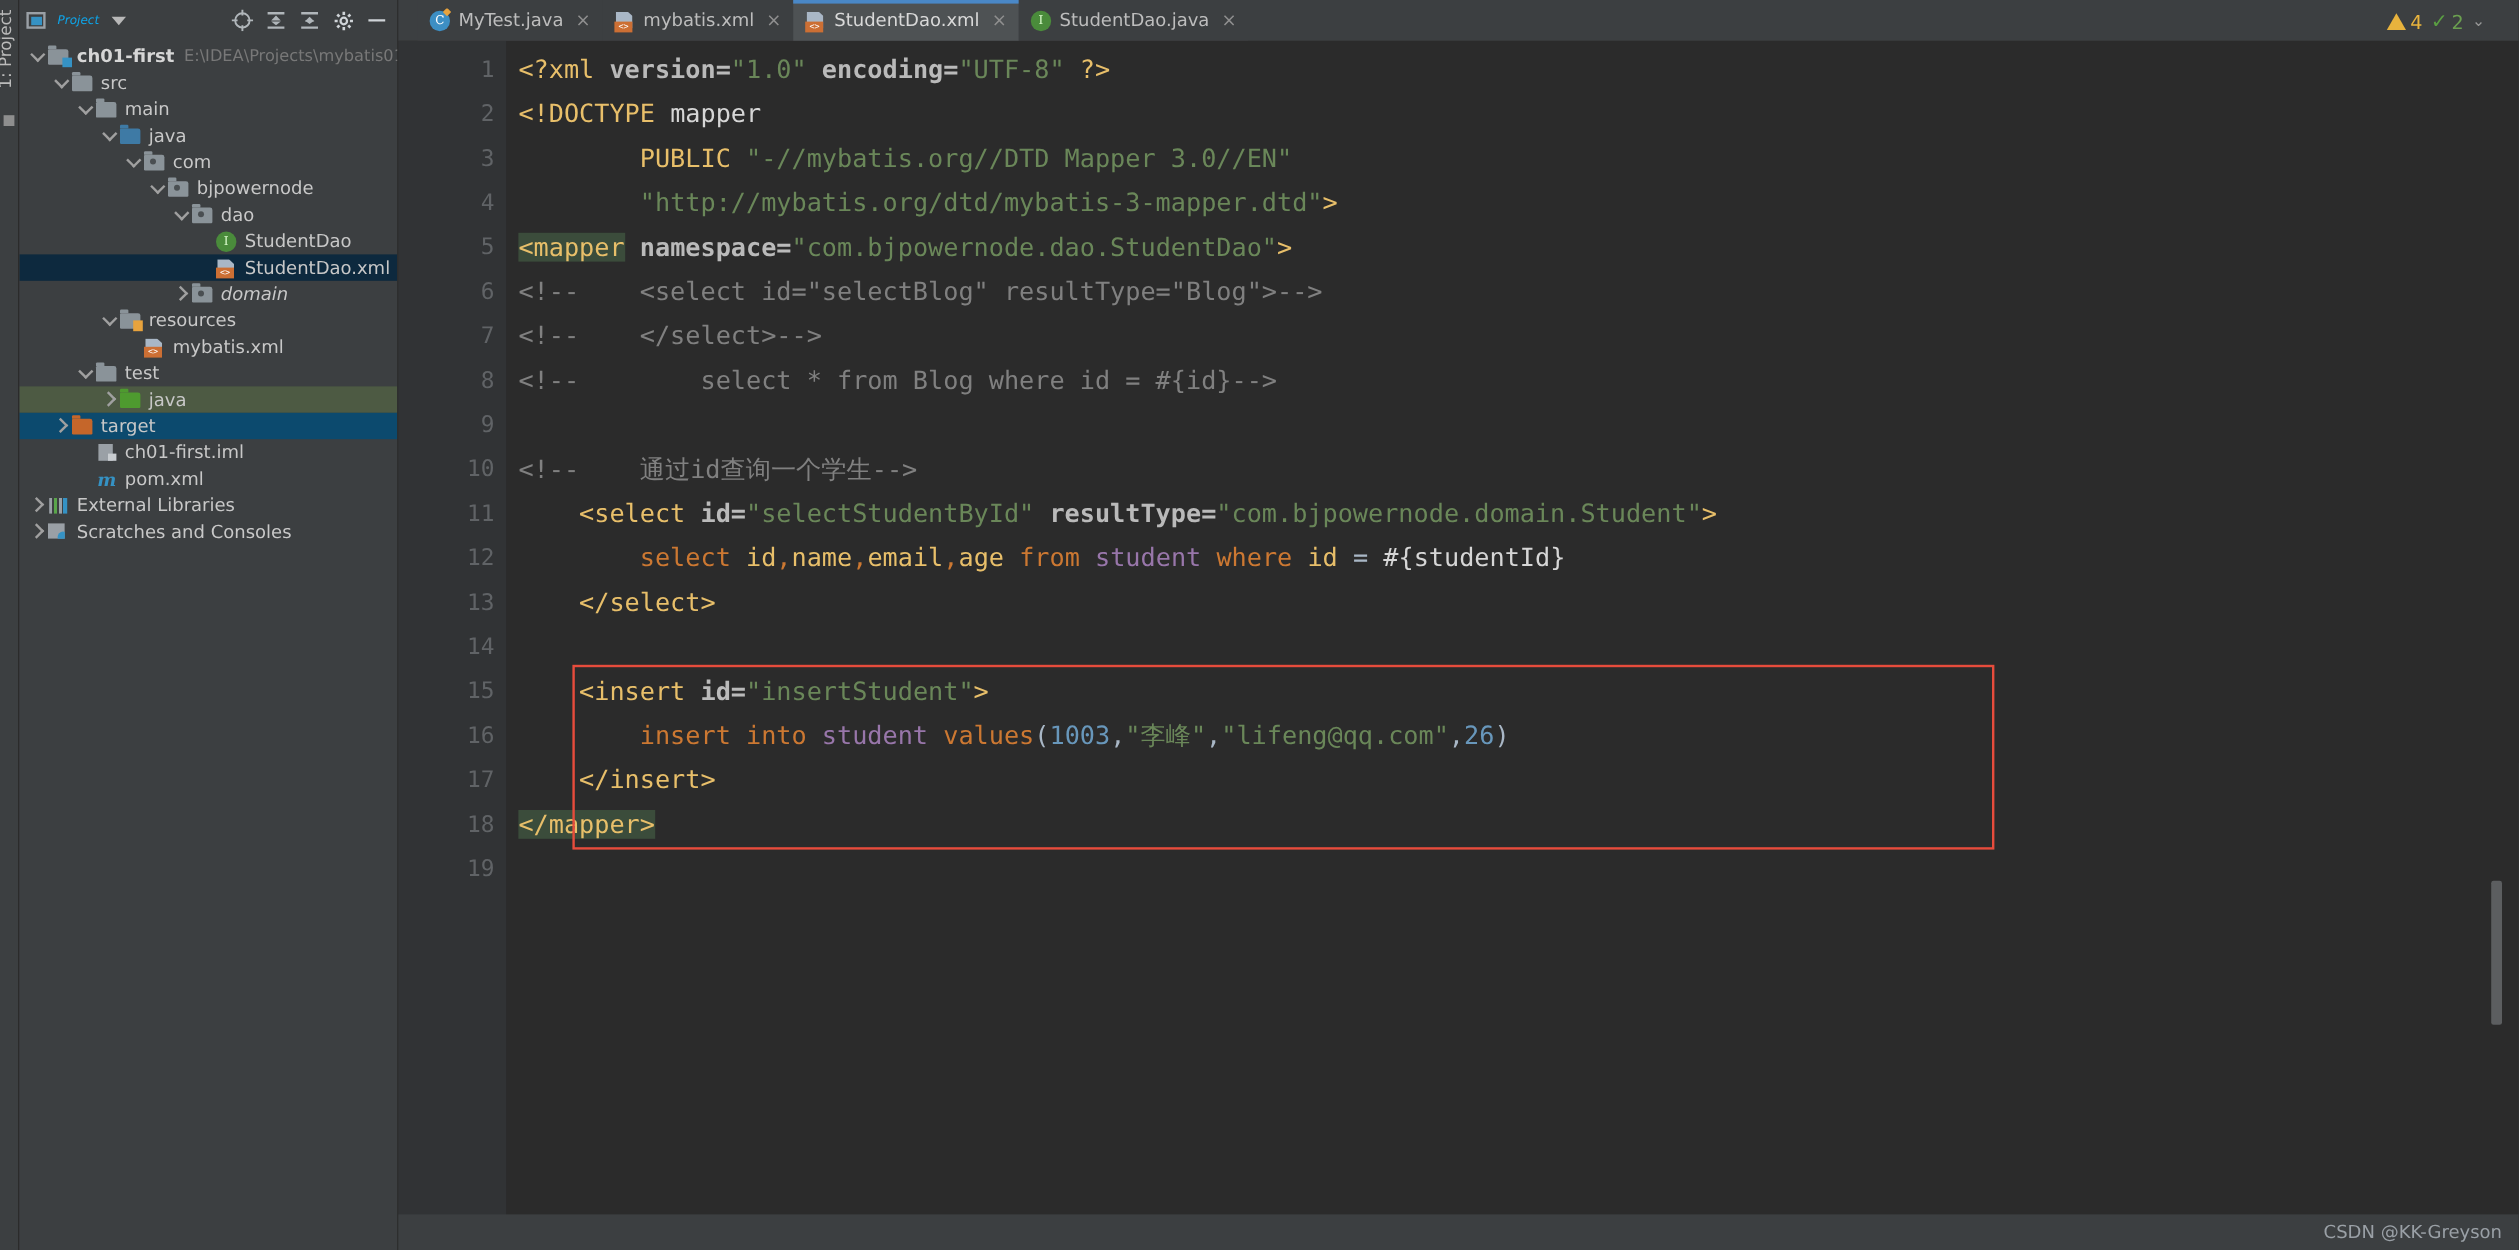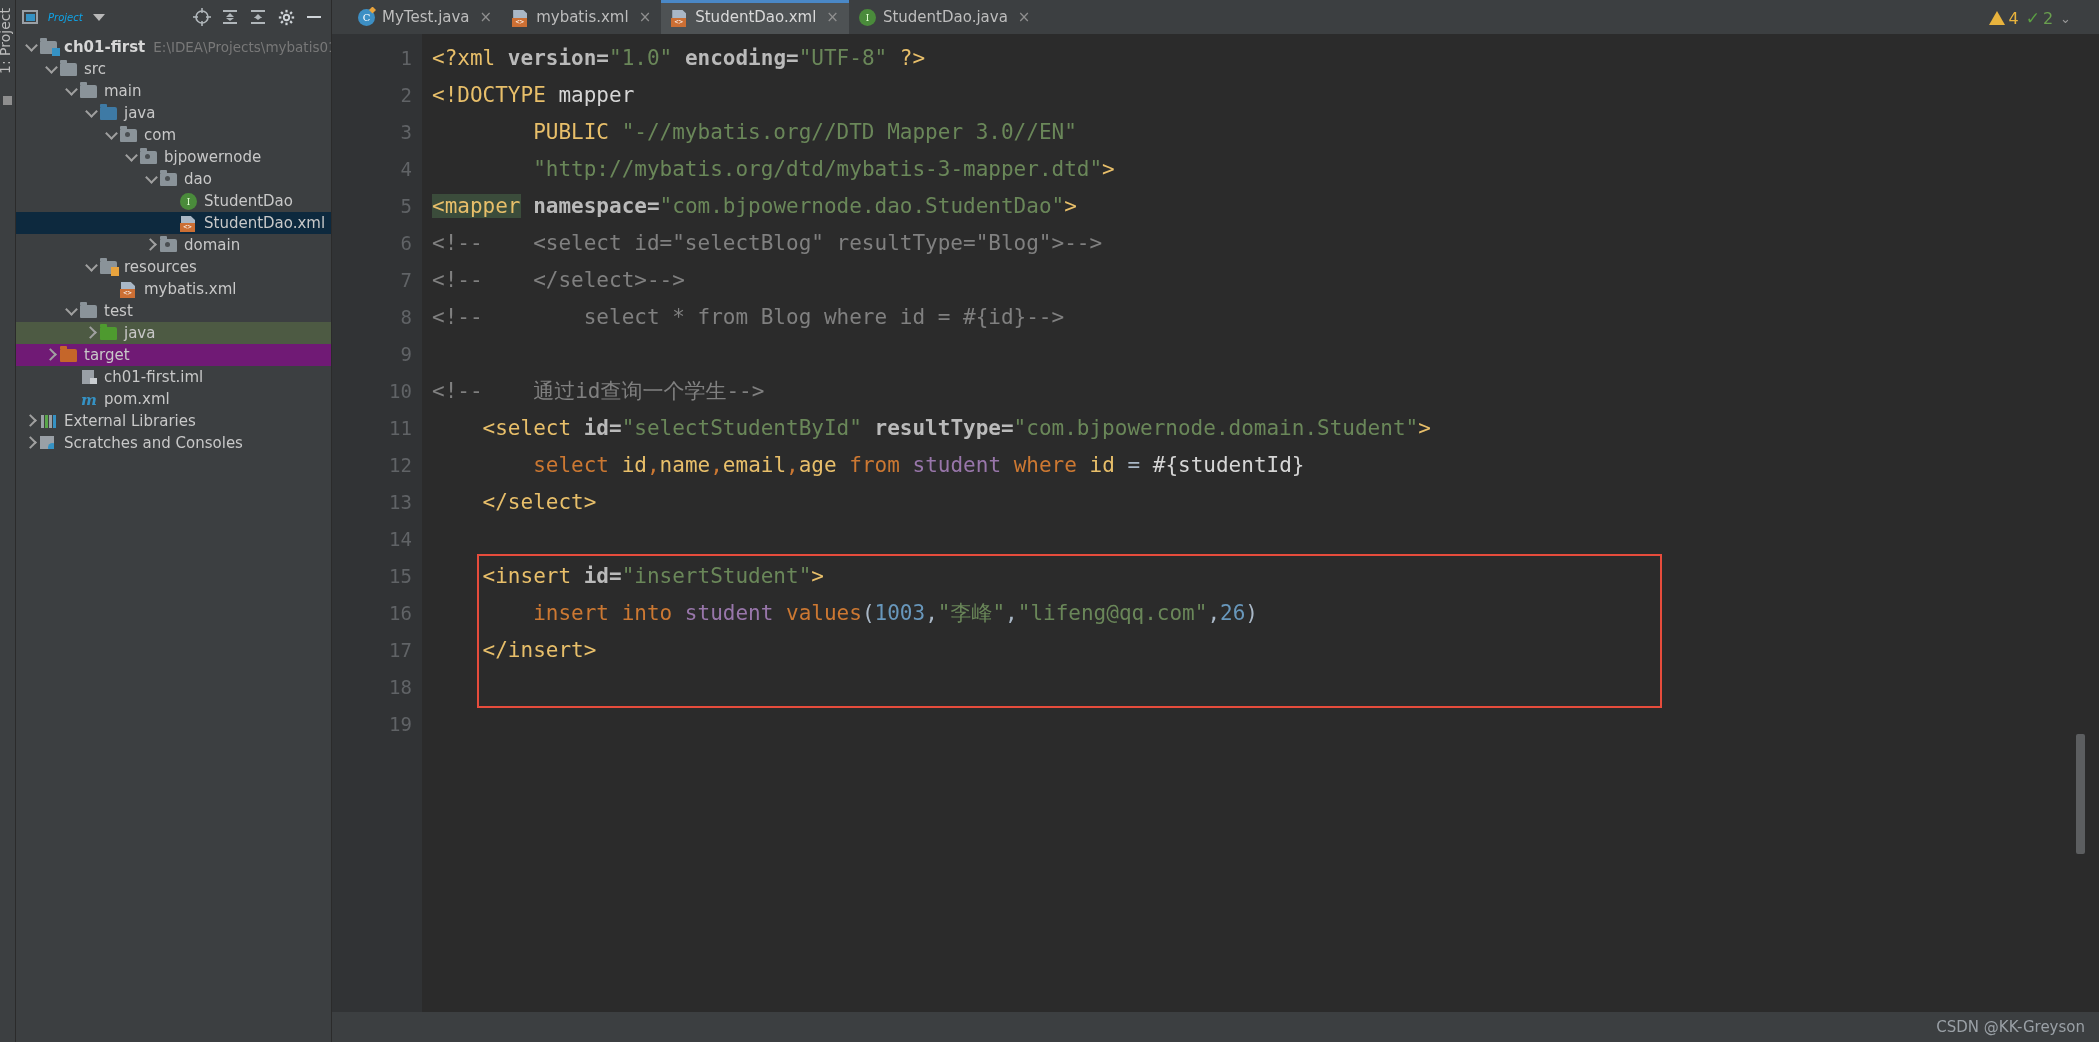--- a/index.html
+++ b/index.html
@@ -48,21 +48,21 @@
   .proj-sq i { display:block; width:9px;height:7px;background:#3592c4; }
 
   .tree { flex: 1; overflow: hidden; padding-top: 2px; }
   .row {
     height: 22px; display: flex; align-items: center;
     font-size: 15px; color: #c8c8c8; white-space: nowrap;
     padding-right: 4px;
   }
   .row.sel { background: #0d293e; }
   .row.greenbg { background: #4d5a43; }
-  .row.brownbg { background: #701a75; }
+  .row.brownbg { background: #0c4a6e; }
   .arrow {
     width: 16px; height: 16px; flex: none; position: relative;
   }
   .arrow.down::after, .arrow.right::after {
     content:''; position:absolute; left:3px; top:3px;
     width:7px; height:7px; border-right:2px solid #a0a0a0; border-bottom:2px solid #a0a0a0;
   }
   .arrow.down::after { transform: rotate(45deg); top:2px; }
   .arrow.right::after { transform: rotate(-45deg); left:2px; }
   .arrow.none::after { content:none; }
@@ -309,21 +309,21 @@
           <span class="lbl">StudentDao</span>
         </div>
         <div class="row sel" style="padding-left: 148px;">
           <span class="arrow none"></span>
           <span class="ficon">
             <span class="icn-xml"></span>
             <span class="icn-xml-tag">&lt;&gt;</span>
           </span>
           <span class="lbl">StudentDao.xml</span>
         </div>
-        <div class="row" style="padding-left: 128px;">
+        <div class="row" style="padding-left: 128px; font-style: italic;">
           <span class="arrow right"></span>
           <span class="ficon">
             <span class="folder"></span>
             <span class="pkg-dot"></span>
           </span>
           <span class="lbl">domain</span>
         </div>
         <div class="row" style="padding-left: 68px;">
           <span class="arrow down"></span>
           <span class="ficon">
@@ -461,20 +461,21 @@
           <div class="cline"><span class="cmt">&lt;!--</span><span class="cmt">        select * from Blog where id = #{id}--&gt;</span></div>
           <div class="cline"></div>
           <div class="cline"><span class="cmt">&lt;!--</span><span class="cmt">    通过id查询一个学生--&gt;</span></div>
           <div class="cline"><span class="kw">    &lt;select </span><span class="attr">id=</span><span class="str">"selectStudentById"</span><span class="attr"> resultType=</span><span class="str">"com.bjpowernode.domain.Student"</span><span class="kw">&gt;</span></div>
           <div class="cline"><span class="sqlband" style="z-index: 0;"></span><span class="sql">        select</span><span class="sqlid"> id</span><span class="sql">,</span><span class="sqlid">name</span><span class="sql">,</span><span class="sqlid">email</span><span class="sql">,</span><span class="sqlid">age</span><span class="sql"> from</span><span class="sqltbl"> student</span><span class="sql"> where</span><span class="sqlid"> id</span><span class="plain"> = </span><span class="white">#{studentId}</span></div>
           <div class="cline"><span class="kw">    &lt;/select&gt;</span></div>
           <div class="cline"></div>
           <div class="cline"><span class="kw">    &lt;insert </span><span class="attr">id=</span><span class="str">"insertStudent"</span><span class="kw">&gt;</span></div>
           <div class="cline"><span class="sqlband" style="z-index: 0;"></span><span class="sql">        insert into</span><span class="sqltbl"> student</span><span class="sql"> values</span><span class="plain">(</span><span class="num">1003</span><span class="plain">,</span><span class="str">"李峰"</span><span class="plain">,</span><span class="str">"lifeng@qq.com"</span><span class="plain">,</span><span class="num">26</span><span class="plain">)</span></div>
           <div class="cline"><span class="kw">    &lt;/insert&gt;</span></div>
+          <div class="cline"><span class="kw mapper-hl">&lt;/mapper&gt;</span></div>
         </div>
       <div class="redbox" id="redbox" style="top: 520px; height: 154px; left: 145px; width: 1185px;"></div>
       <div class="editor-scrollbar"></div>
     </div>
 
     <div class="inspect">
       <span class="ins-warn">
         <span class="tri"></span>
         <span>4</span>
       </span>

